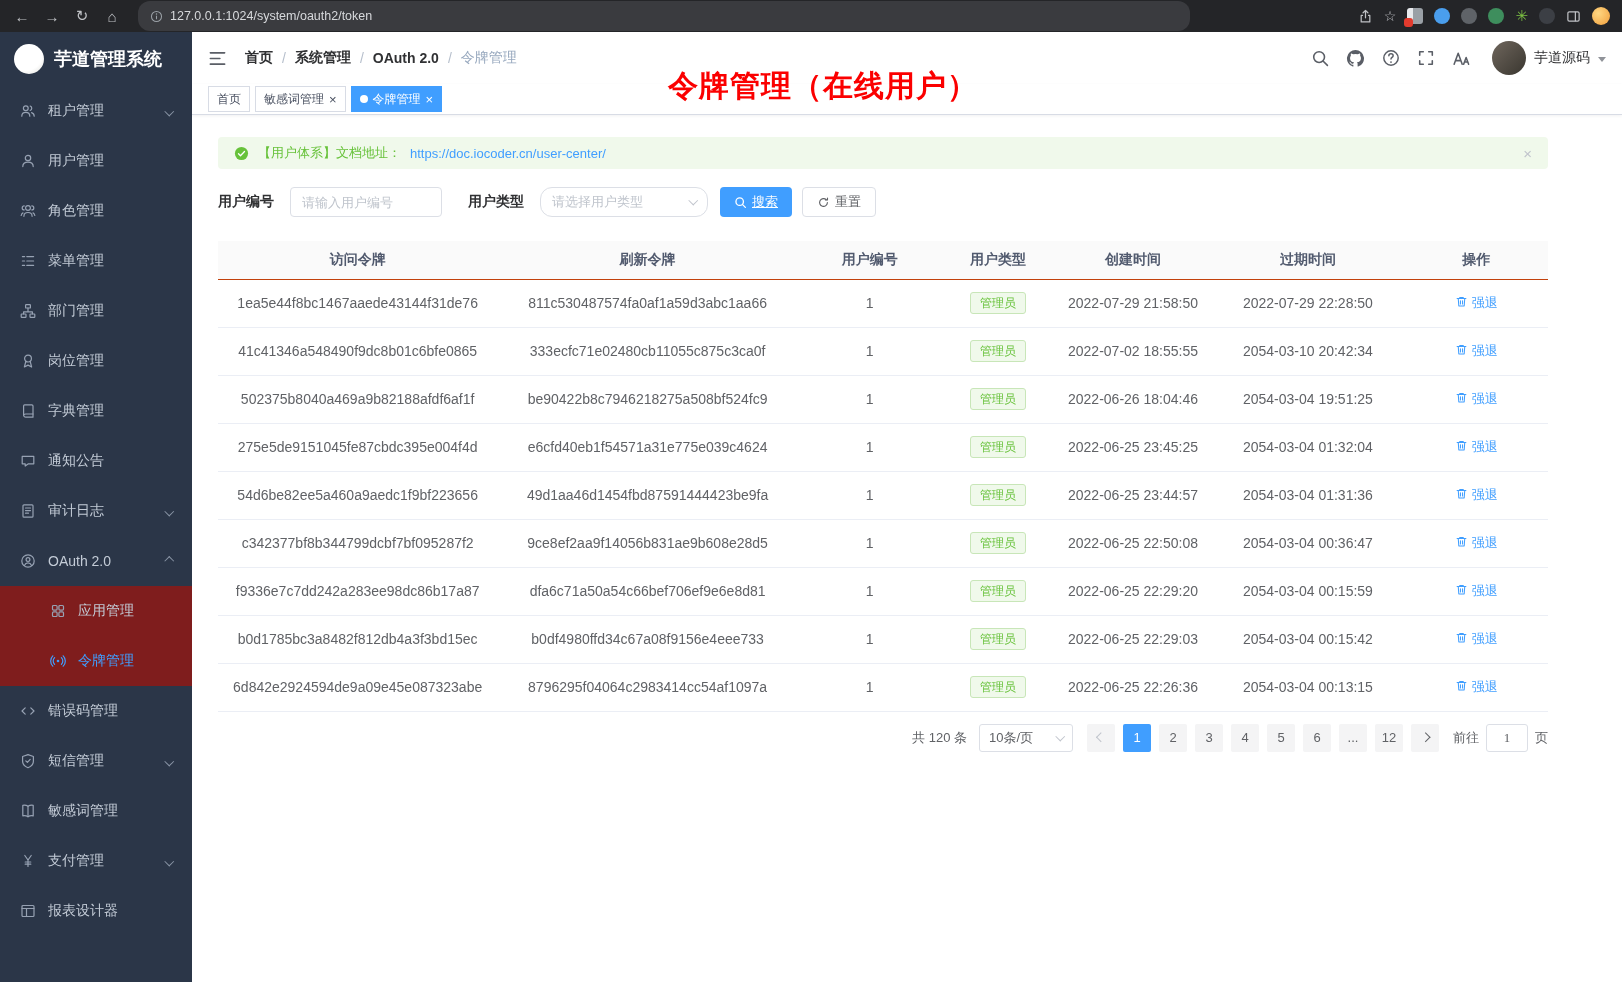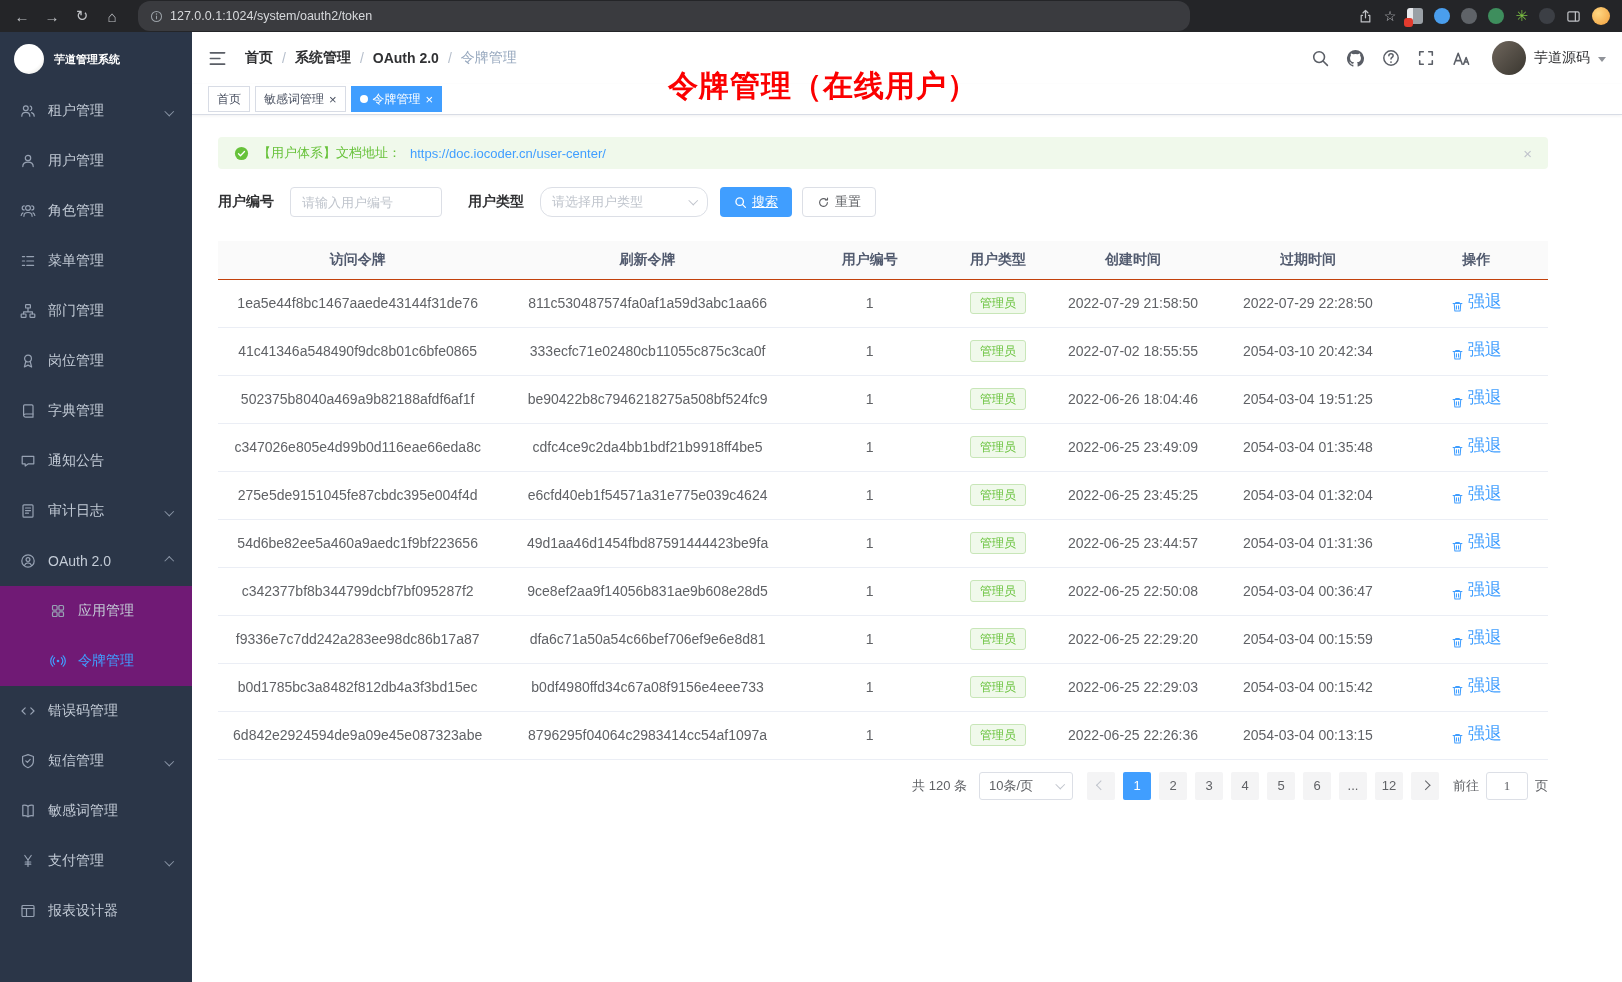--- a/index.html
+++ b/index.html
@@ -19,25 +19,25 @@
   .ext-grid .badge { position:absolute; left:-3px; bottom:-3px; width:9px; height:9px; border-radius:3px; background:#e33b2e; }
   .ext-asterisk { color:#7bc043; font-size:15px; line-height:16px; }
   .b-avatar { width:18px; height:18px; border-radius:50%; background:radial-gradient(circle at 35% 35%, #ffd782, #f09e3c); }
   .star-ic { font-size:14px; color:#bfc1c5; }
 
   
   .app { display:flex; height:950px; }
   .sidebar { width:192px; background:#2b3648; flex-shrink:0; display:flex; flex-direction:column; overflow:hidden; }
   .logo-row { height:54px; display:flex; align-items:center; gap:10px; padding:0 14px; cursor:pointer; flex-shrink:0; }
   .logo-avatar { width:30px; height:30px; border-radius:50%; background:radial-gradient(circle at 40% 35%, #ffffff 60%, #dcdcd6); flex-shrink:0; }
-  .logo-title { color:#fff; font-size:11px; font-weight:700; white-space:nowrap; }
+  .logo-title { color:#fff; font-size:18px; font-weight:700; white-space:nowrap; }
   .menu { flex:1; }
   .menu-item { height:50px; display:flex; align-items:center; gap:12px; padding:0 20px; font-size:14px; color:#c3cbd6; cursor:pointer; white-space:nowrap; }
   .menu-item .mi-icon { width:16px; height:16px; color:#97a2b3; display:flex; flex-shrink:0; }
-  .menu-item.sub { padding-left:50px; background:#701a75; }
+  .menu-item.sub { padding-left:50px; background:#7f1d1d; }
   .menu-item.active, .menu-item.active .mi-icon { color:#409eff; }
   .chev { display:inline-block; width:6.5px; height:6.5px; border-right:1.5px solid currentColor; border-bottom:1.5px solid currentColor; }
   .chev.down { transform:rotate(45deg); }
   .chev.up { transform:rotate(-135deg); }
   .chev.left { transform:rotate(135deg); }
   .chev.right { transform:rotate(-45deg); }
   .mi-chev { margin-left:auto; color:#8a95a6; }
 
   .main { flex:1; display:flex; flex-direction:column; min-width:0; background:#fff; }
 
@@ -82,21 +82,21 @@
   .sel-chev { color:#c0c4cc; margin-top:-3px; }
   .btn { height:30px; border-radius:4px; font-size:13px; display:inline-flex; align-items:center; gap:5px; padding:0 14px; }
   .btn-primary { background:#409eff; color:#fff;text-decoration:underline; }
   .btn-plain { background:#fff; border:1px solid #dcdfe6; color:#606266; margin-left:10px; }
 
   .table-wrap { margin-top:24px; }
   table { width:100%; border-collapse:collapse; table-layout:fixed; }
   th { height:38px; background:#fafafa; font-size:14px; font-weight:700; color:#515a6e; text-align:center; border-bottom:1px solid #c2410c; }
   td { height:48px; text-align:center; font-size:14px; color:#606266; border-bottom:1px solid #ebeef5; overflow:hidden; white-space:nowrap; }
   .tag-success { display:inline-block; height:22px; line-height:20px; padding:0 9px; background:#f0f9eb; border:1px solid #c8e6b8; border-radius:3px; color:#67c23a; font-size:12px; }
-  .link-btn { color:#409eff; font-size:17px; display:inline-flex; align-items:flex-end; gap:4px; cursor:pointer; }
+  .link-btn { color:#409eff; font-size:13px; display:inline-flex; align-items:flex-start; gap:4px; cursor:pointer; }
   .link-btn svg { margin-top:1px; }
 
   .pagination { display:flex; align-items:center; justify-content:flex-end; gap:8px; margin-top:12px; font-size:13px; color:#606266; }
   .pg-total { margin-right:4px; white-space:nowrap; }
   .pg-size { width:94px; height:28px; border:1px solid #dcdfe6; border-radius:3px; display:flex; align-items:center; justify-content:space-between; padding:0 9px; color:#606266; cursor:pointer; margin-right:6px; }
   .pg-btn { min-width:28px; height:28px; background:#f4f4f5; border-radius:2px; display:inline-flex; align-items:center; justify-content:center; font-size:13px; color:#606266; padding:0 4px; }
   .pg-btn.active { background:#409eff; color:#fff; }
   .pg-btn.disabled { color:#c0c4cc; cursor:not-allowed; }
   .pg-pages { display:inline-flex; gap:8px; }
   .pg-goto { display:inline-flex; align-items:center; gap:7px; margin-left:6px; white-space:nowrap;font-family:Liberation Serif, serif; }
@@ -478,34 +478,20 @@
                   <td>2022-06-26 18:04:46</td>
                   <td>2054-03-04 19:51:25</td>
                   <td><span class="link-btn">
                       <svg viewBox="0 0 16 16" width="13" height="13" fill="none" stroke="currentColor" stroke-width="1.3" stroke-linecap="round" stroke-linejoin="round">
                         <path d="M2.6 4.4h10.8M5.8 4.4V3h4.4v1.4M4 4.4l.7 9.2h6.6l.7-9.2M6.7 7v4M9.3 7v4"></path>
                       </svg>
                       <span>强退</span>
                     </span></td>
                 </tr>
                 <tr>
-                  <td>c347026e805e4d99b0d116eae66eda8c</td>
-                  <td>cdfc4ce9c2da4bb1bdf21b9918ff4be5</td>
-                  <td>1</td>
-                  <td><span class="tag-success">管理员</span></td>
-                  <td>2022-06-25 23:49:09</td>
-                  <td>2054-03-04 01:35:48</td>
-                  <td><span class="link-btn">
-                      <svg viewBox="0 0 16 16" width="13" height="13" fill="none" stroke="currentColor" stroke-width="1.3" stroke-linecap="round" stroke-linejoin="round">
-                        <path d="M2.6 4.4h10.8M5.8 4.4V3h4.4v1.4M4 4.4l.7 9.2h6.6l.7-9.2M6.7 7v4M9.3 7v4"></path>
-                      </svg>
-                      <span>强退</span>
-                    </span></td>
-                </tr>
-                <tr>
                   <td>275e5de9151045fe87cbdc395e004f4d</td>
                   <td>e6cfd40eb1f54571a31e775e039c4624</td>
                   <td>1</td>
                   <td><span class="tag-success">管理员</span></td>
                   <td>2022-06-25 23:45:25</td>
                   <td>2054-03-04 01:32:04</td>
                   <td><span class="link-btn">
                       <svg viewBox="0 0 16 16" width="13" height="13" fill="none" stroke="currentColor" stroke-width="1.3" stroke-linecap="round" stroke-linejoin="round">
                         <path d="M2.6 4.4h10.8M5.8 4.4V3h4.4v1.4M4 4.4l.7 9.2h6.6l.7-9.2M6.7 7v4M9.3 7v4"></path>
                       </svg>

